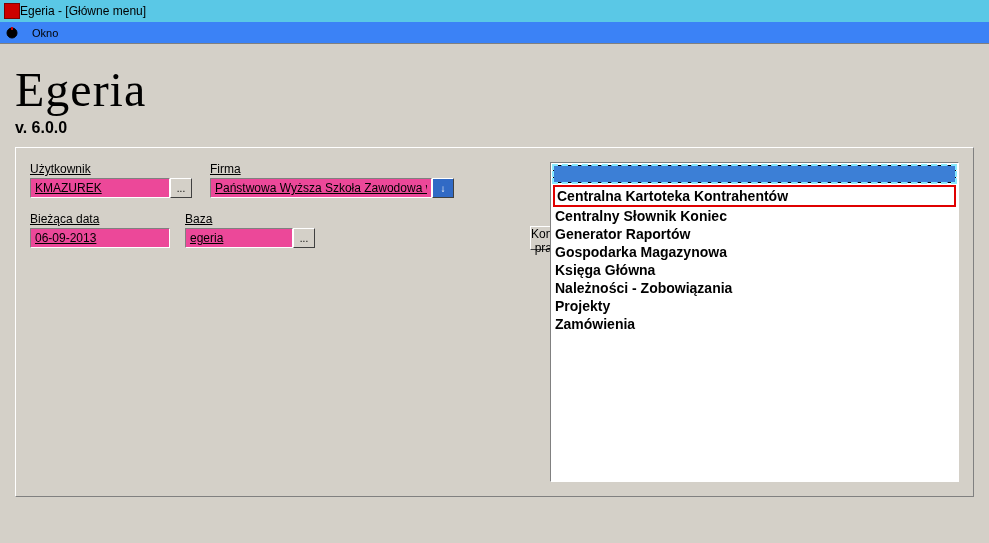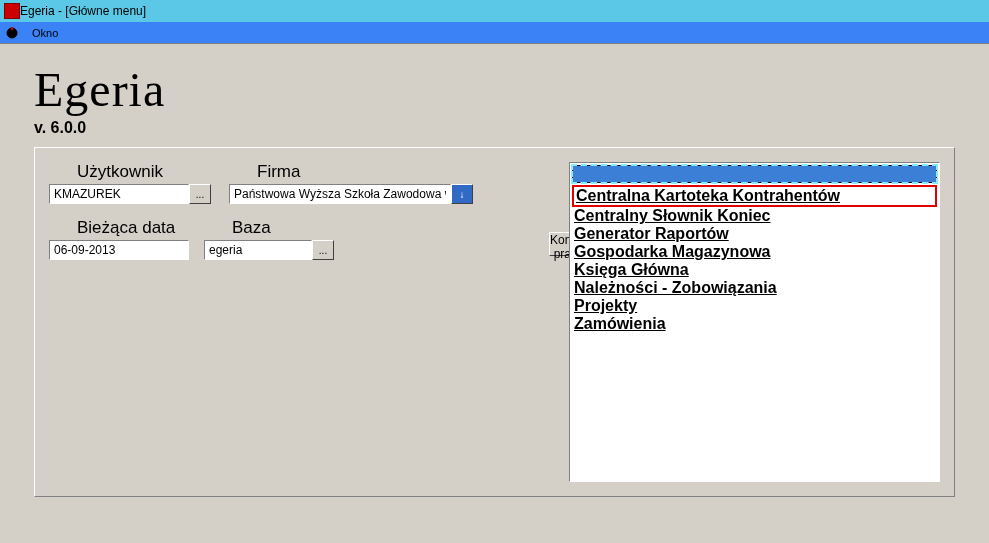--- a/index.html
+++ b/index.html
@@ -42,21 +42,21 @@
     .menu-icon {
       width: 16px; height: 16px;
       display:inline-flex;align-items:center;justify-content:center;
       margin-right:4px;
     }
     .menu-item {
       padding: 2px 8px;
       cursor: pointer;
     }
     .content {
-      padding: 18px 34px;
+      padding: 18px 15px;
     }
     .logo {
       font-family: Georgia, 'Times New Roman', serif;
       font-size: 48px;
       font-weight: normal;
       letter-spacing: 1px;
     }
     .version {
       font-size: 16px;
       font-weight: bold;
@@ -77,33 +77,34 @@
     }
     .field-row {
       display: flex;
       margin-bottom: 14px;
     }
     .field-group {
       display: flex;
       flex-direction: column;
     }
     .field-label {
-      font-size: 17px;
+      font-size: 12px;
       margin-bottom: 2px;
-      margin-left: 28px;
+      text-decoration: underline;
     }
     .text-input {
       height: 20px;
       border: 1px solid #808080;
       border-right-color:#fff;
       border-bottom-color:#fff;
-      background: #ffffff;
+      background: #ec4899;
       padding: 1px 4px;
       font-family: inherit;
       font-size: 12px;
+      text-decoration: underline;
     }
     .small-btn {
       width: 22px;
       height: 20px;
       border: 1px solid #fff;
       border-right-color: #404040;
       border-bottom-color: #404040;
       background: #d4d0c8;
       font-size: 10px;
       cursor: pointer;
@@ -141,25 +142,24 @@
       color:#fff;
       height:18px;
       border:1px dashed #000;
       outline:2px dashed #88eaff;
       outline-offset:-1px;
       margin:2px;
     }
     .module-item {
       font-family: Arial, sans-serif;
       font-weight: bold;
-      font-size: 16px;
+      font-size: 14px;
       padding: 0px 4px;
       line-height:18px;
       cursor: pointer;
-      text-decoration: underline;
     }
     .highlighted {
       border: 2px solid #e00000;
       margin:0 2px;
       padding:0px 2px;
     }
   </style>
 </head>
 <body>
 

